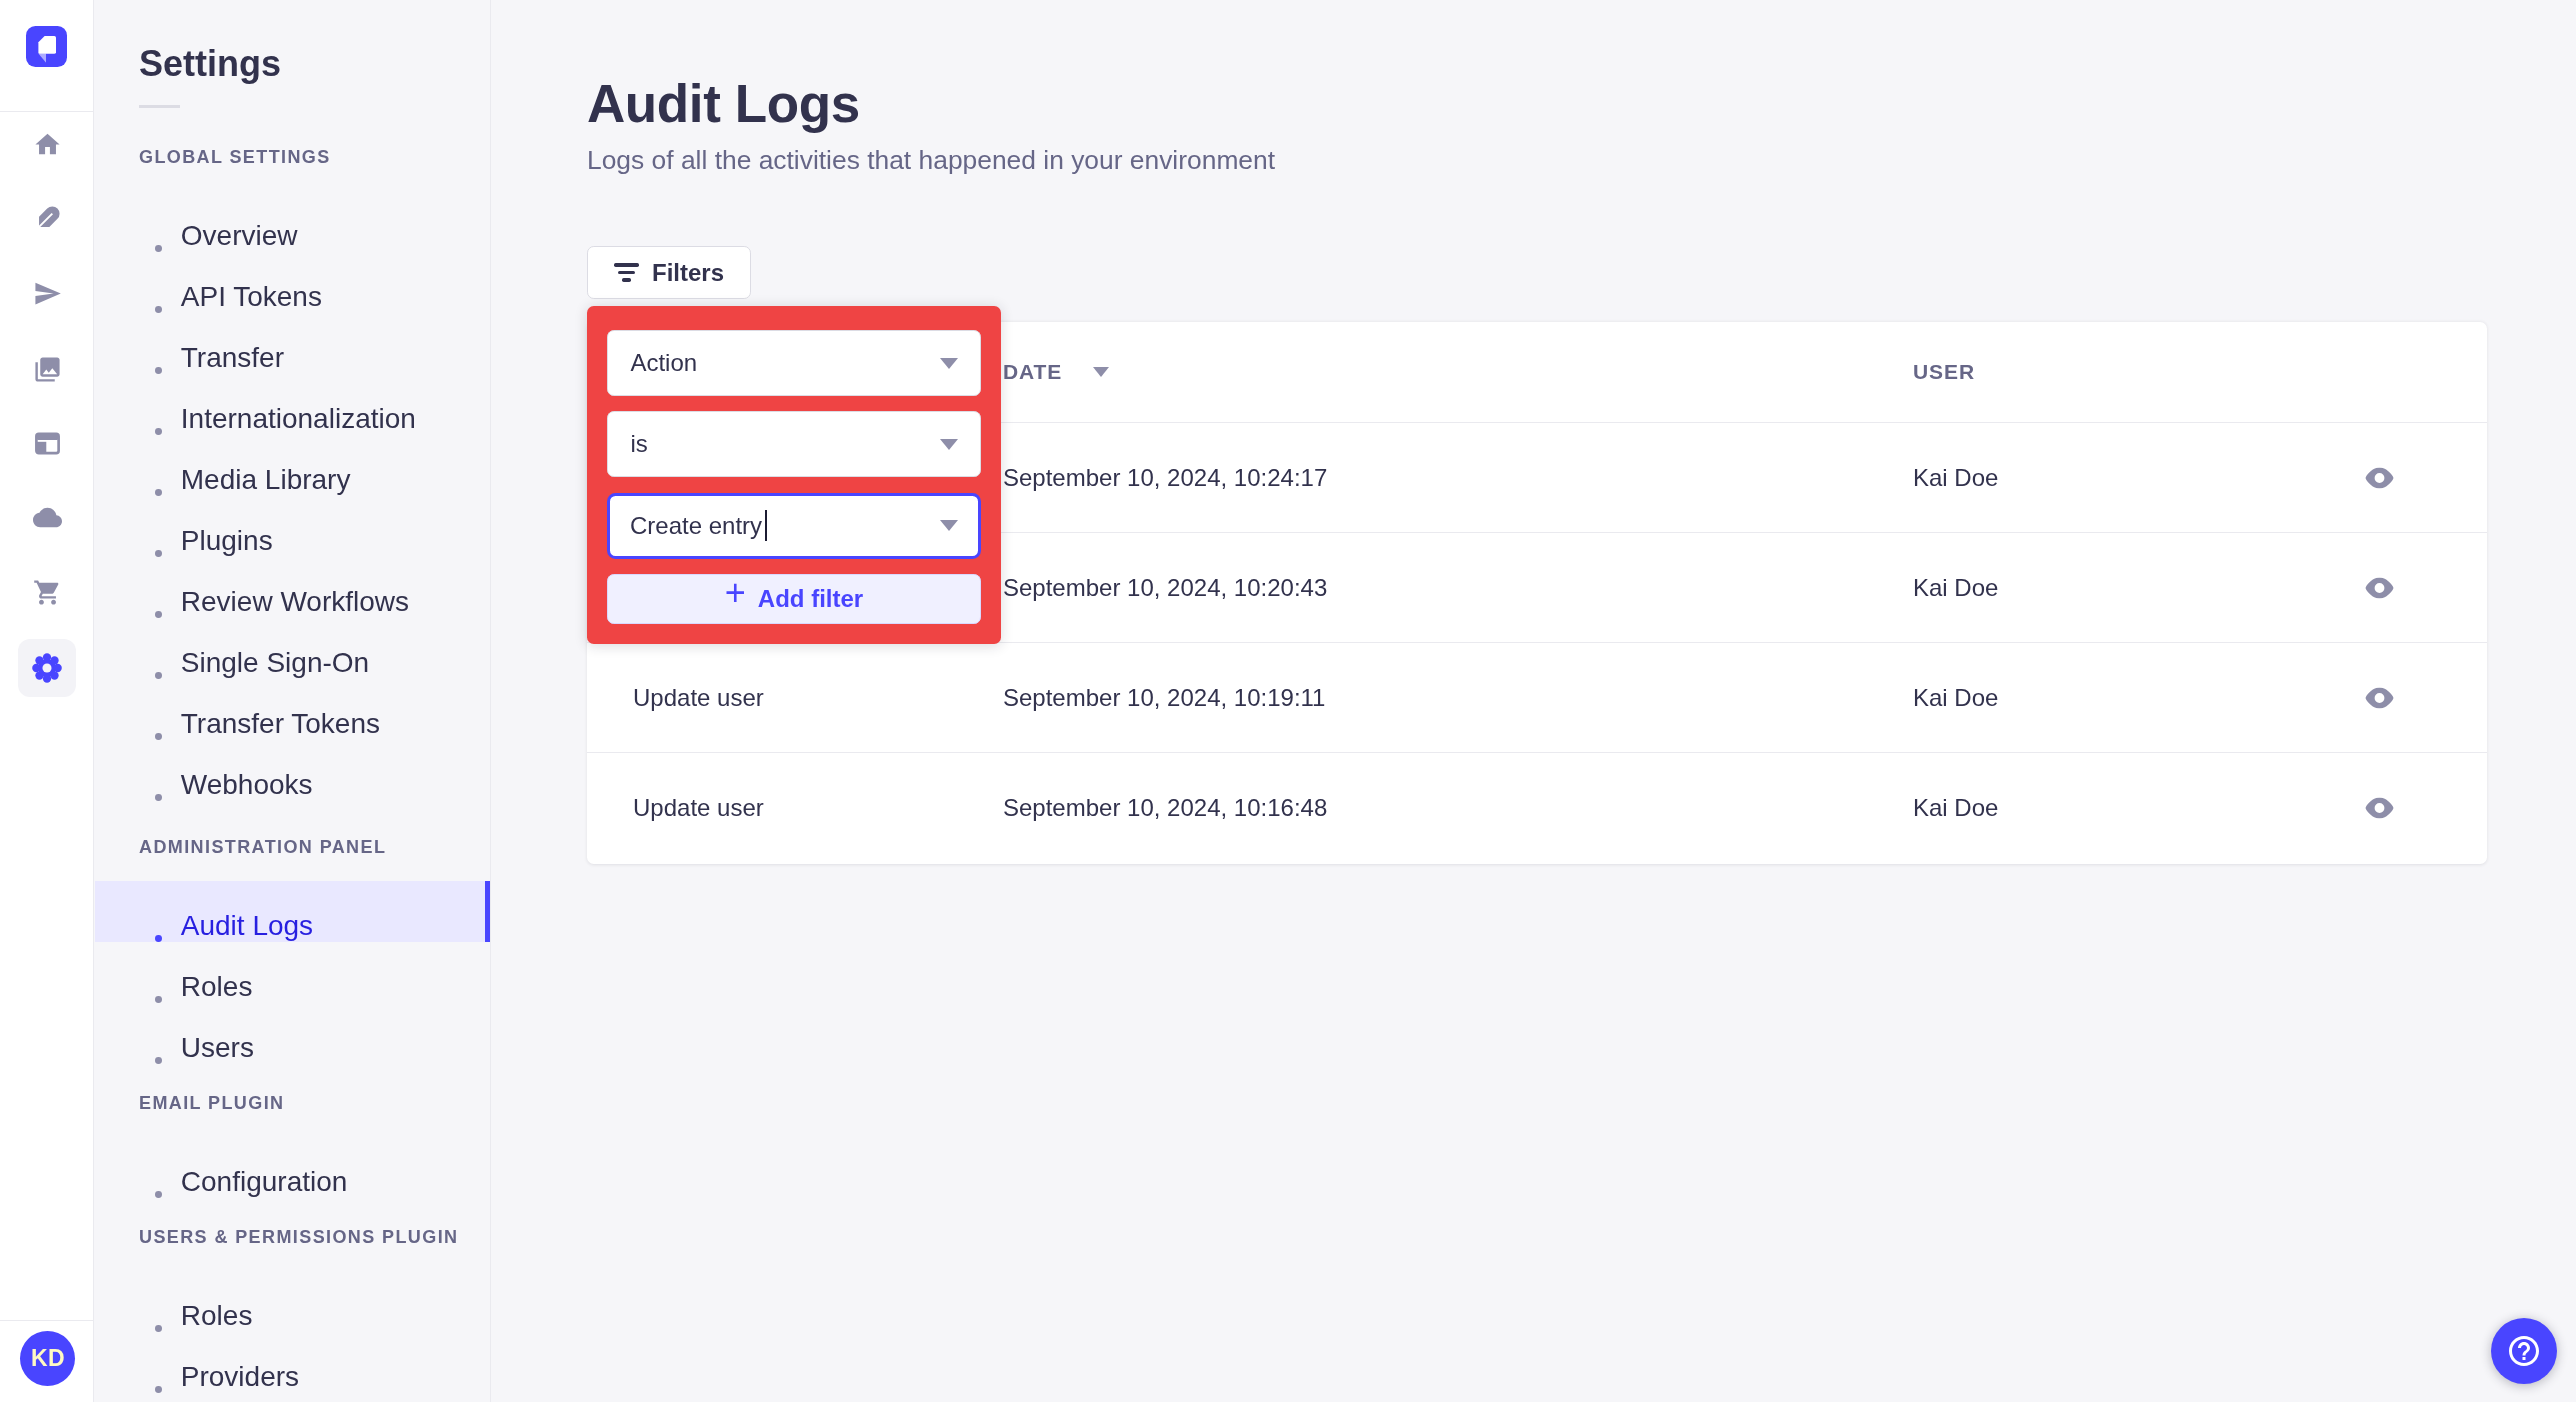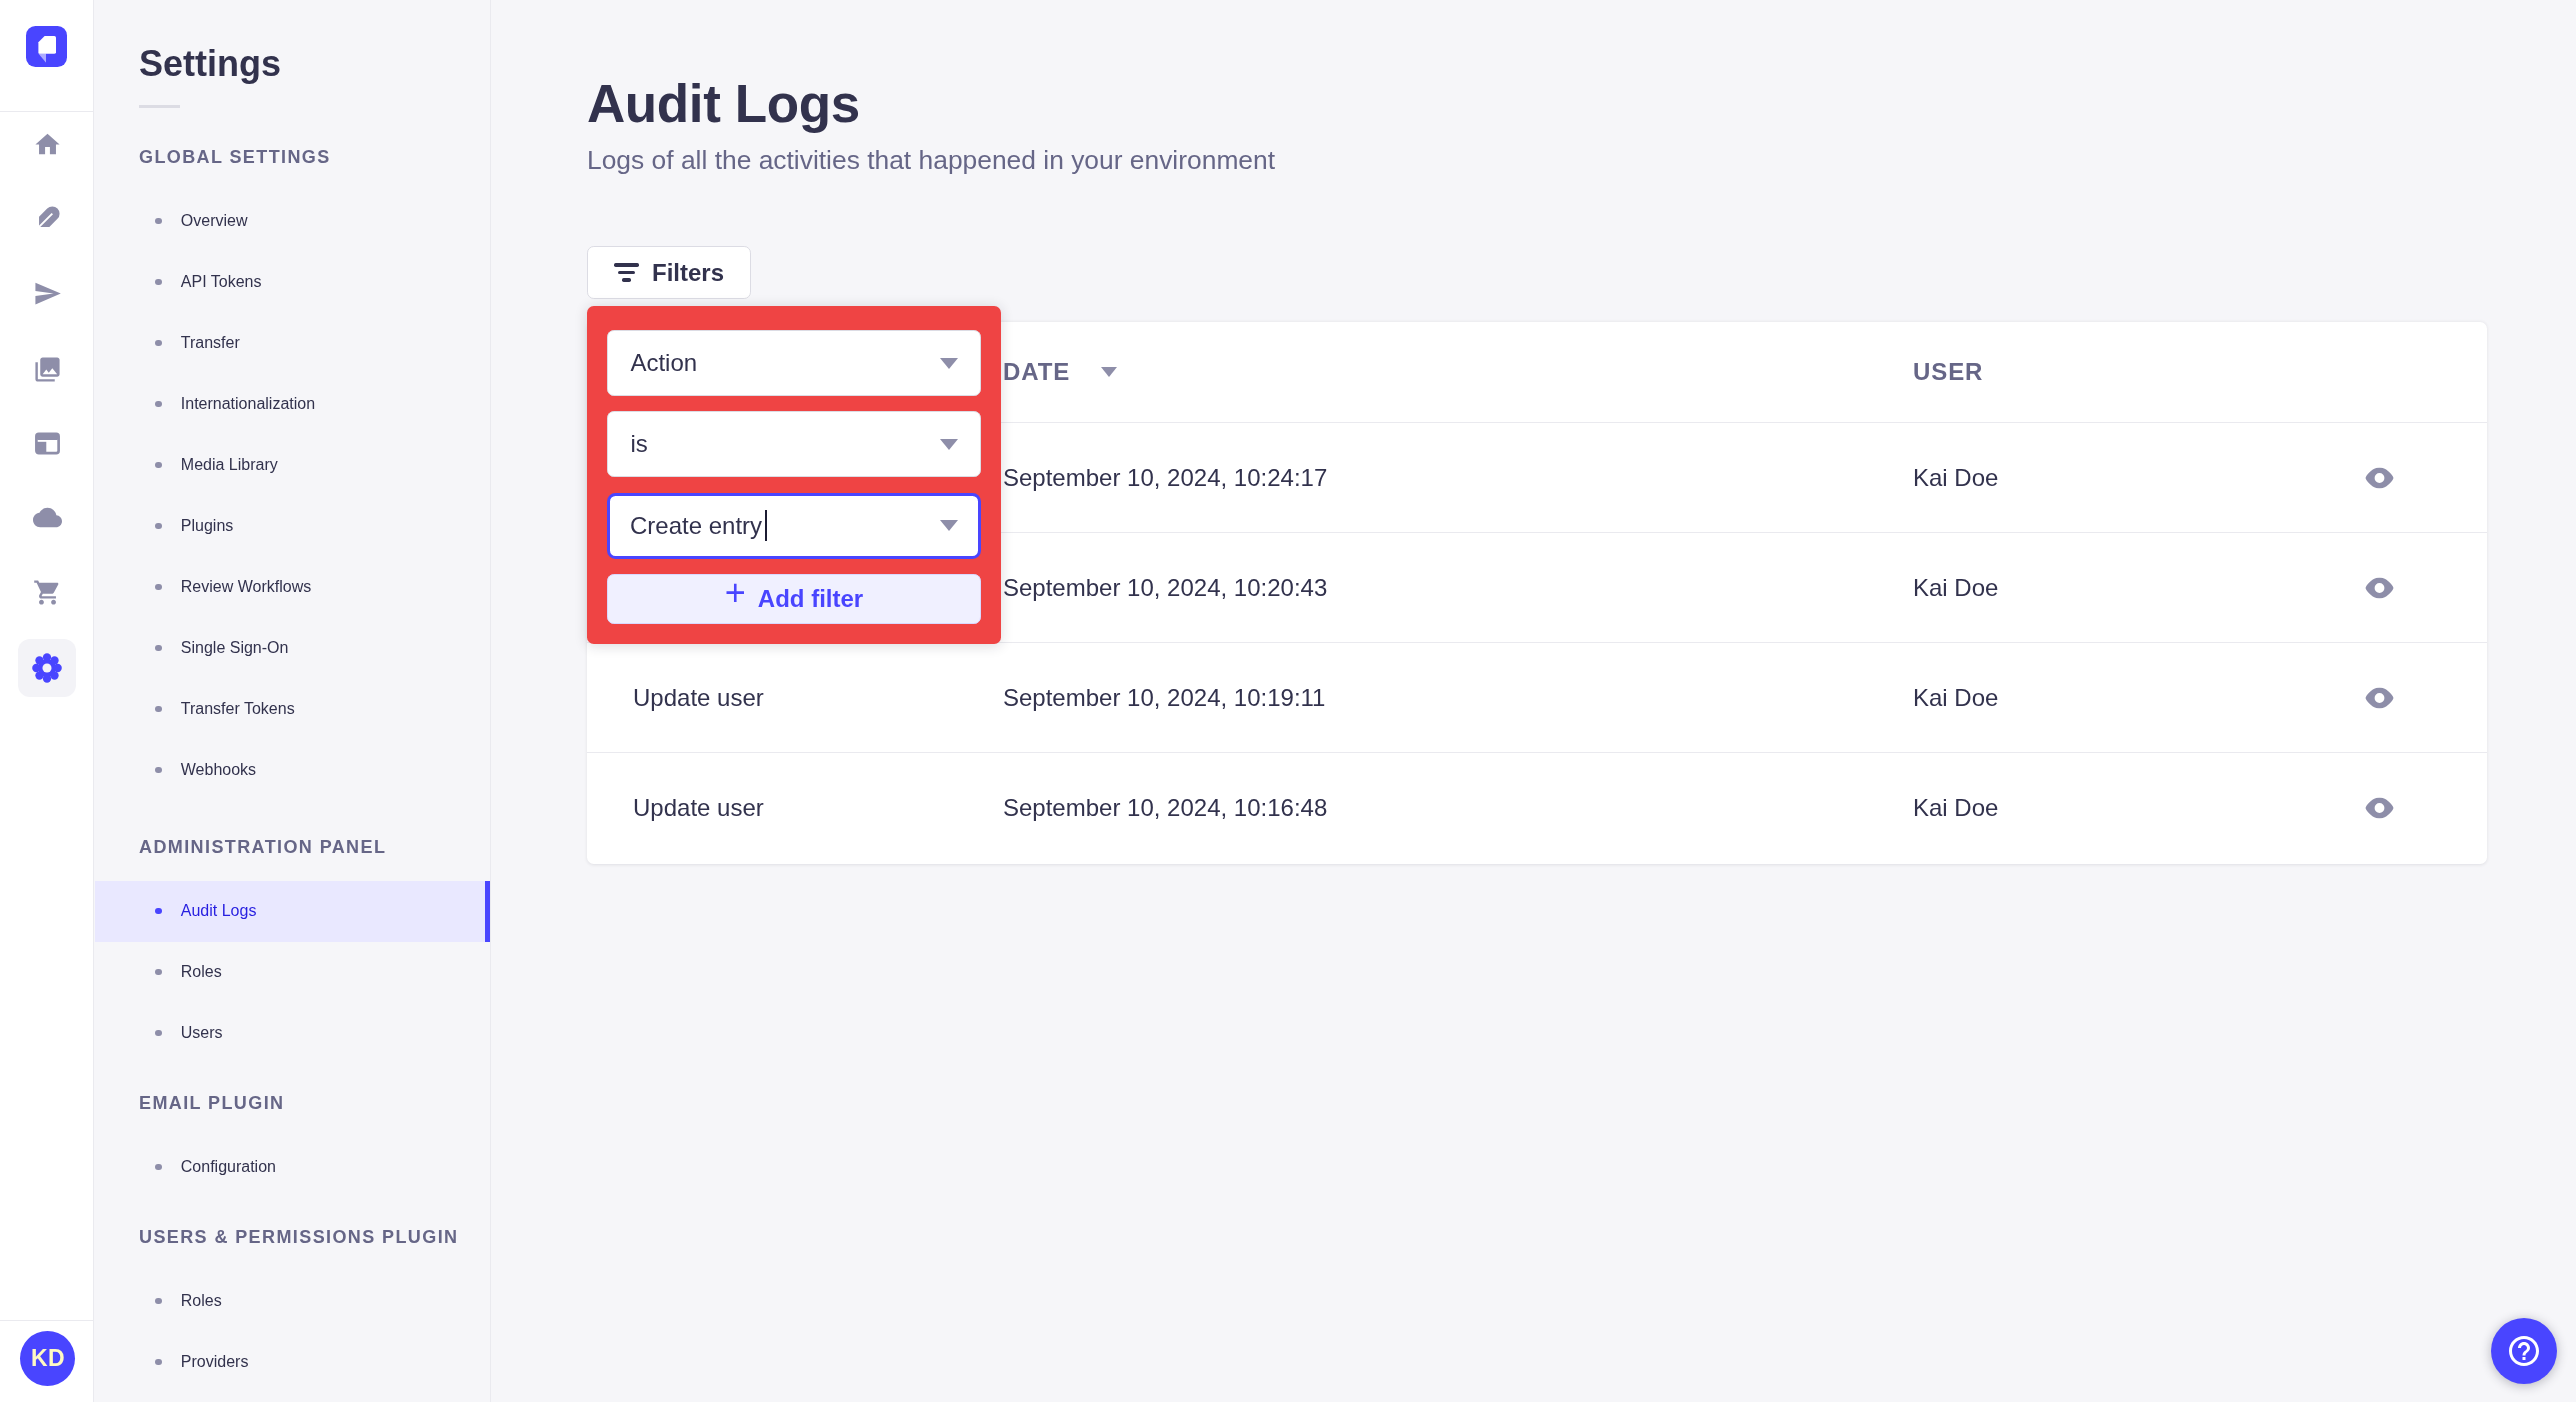--- a/index.html
+++ b/index.html
@@ -23,21 +23,21 @@
   .gear-wrap { position:absolute; left:18px; top:639px; width:58px; height:58px; border-radius:12px; background:#f3f3f7; display:flex; align-items:center; justify-content:center; color:#4945ff; cursor:pointer; }
   .rail-avatar { position:absolute; left:20.4px; top:1331px; width:55px; height:55px; border-radius:50%; background:#4945ff; color:#fef9c3; font-size:23px; font-weight:700; display:flex; align-items:center; justify-content:center; letter-spacing:0.4px; cursor:pointer; }
 
   
   .sidebar { position:absolute; left:95px; top:0; width:396px; height:1402px; background:#f6f6f9; border-right:0.9px solid #eaeaef; padding-top:44px; z-index:4; }
   .sidebar-title { margin-left:44px; font-size:36px; font-weight:600; line-height:39px; color:#32324d; }
   .sidebar-hr { margin:22px 0 0 44px; width:41px; height:2.6px; background:#dcdce4; }
   .section-label { margin-left:44px; font-size:18px; font-weight:700; letter-spacing:1.4px; line-height:25.6px; color:#666687; text-transform:uppercase; }
   .ml-44 { margin-top:37px; } .ml-40 { margin-top:34px; } .ml-32 { margin-top:27px; }
   .items { margin-top:20.4px; }
-  .item { height:61px; display:flex; align-items:center; padding-left:60px; font-size:16px; color:#32324d; position:relative; cursor:pointer; }
+  .item { height:61px; display:flex; align-items:flex-end; padding-left:60px; font-size:28px; color:#32324d; position:relative; cursor:pointer; }
   .bullet { width:6.8px; height:6.8px; border-radius:50%; background:#8e8ea9; margin-right:19px; flex:none; }
   .item.active { background:#e9e8ff; color:#271fe0; font-weight:500; }
   .item.active .bullet { background:#4945ff; }
   .item.active::after { content:""; position:absolute; right:0; top:0; width:5.1px; height:100%; background:#4945ff; }
 
   
   .main { position:absolute; left:491px; top:0; right:0; bottom:0; }
   .page-title { position:absolute; left:96px; top:73px; font-size:53px; font-weight:700; letter-spacing:-0.4px; color:#32324d; }
   .page-sub { position:absolute; left:96px; top:145px; font-size:26.4px; color:#666687; }
 
@@ -47,21 +47,21 @@
   .filter-icon i:nth-child(1){ width:25.6px; } .filter-icon i:nth-child(2){ width:17px; } .filter-icon i:nth-child(3){ width:8.5px; }
 
   
   .table-card { position:absolute; left:96px; top:322px; width:1900px; height:542px; background:#fff; border-radius:6.8px; box-shadow:0 0.9px 3.4px rgba(33,33,52,.1); z-index:1; }
   .t-header { position:relative; height:101px; border-bottom:0.9px solid #eaeaef; }
   .t-row { position:relative; height:110px; border-bottom:0.9px solid #eaeaef; }
   .t-row:last-child { border-bottom:none; }
   .cell { position:absolute; top:50%; transform:translateY(-50%); white-space:nowrap; }
   .c-action { left:46px; } .c-date { left:416px; } .c-user { left:1326px; }
   .c-eye { left:1765px; width:55px; display:flex; justify-content:center; background:none; border:none; color:#8e8ea9; cursor:pointer; }
-  .hcell { font-size:24px; font-weight:700; letter-spacing:0.9px; color:#666687; display:flex; align-items:center; gap:31px; }
+  .hcell { font-size:21px; font-weight:700; letter-spacing:0.9px; color:#666687; display:flex; align-items:center; gap:31px; }
   .bcell { font-size:24px; color:#32324d; }
   .sort-caret { width:0; height:0; border-left:8.5px solid transparent; border-right:8.5px solid transparent; border-top:10.2px solid #8e8ea9; display:inline-block; }
 
   
   .popup { position:absolute; left:96px; top:306px; width:414px; background:#ef4444; border-radius:6.8px; box-shadow:0 1.7px 12.8px rgba(33,33,52,.16); padding:24px 20.4px 20.4px; display:flex; flex-direction:column; gap:15.3px; z-index:10; }
   .select { height:66px; background:#fff; border:0.9px solid #dcdce4; border-radius:6.8px; display:flex; align-items:center; justify-content:space-between; padding:0 22px; font-size:24px; color:#32324d; cursor:pointer; }
   .select.focused { border:3.4px solid #4945ff; border-radius:8.5px; padding:0 19.6px; }
   .caret { width:0; height:0; border-left:9.4px solid transparent; border-right:9.4px solid transparent; border-top:11px solid #8e8ea9; flex:none; }
   .text-caret { display:inline-block; width:2.6px; height:31px; background:#1c1c33; margin-left:2.6px; vertical-align:-6.8px; }
   .add-filter { height:50px; background:#f0f0ff; border:0.9px solid #d9d8ff; border-radius:6.8px; color:#4945ff; font-size:24px; font-weight:600; display:flex; align-items:center; justify-content:center; gap:12px; cursor:pointer; }

